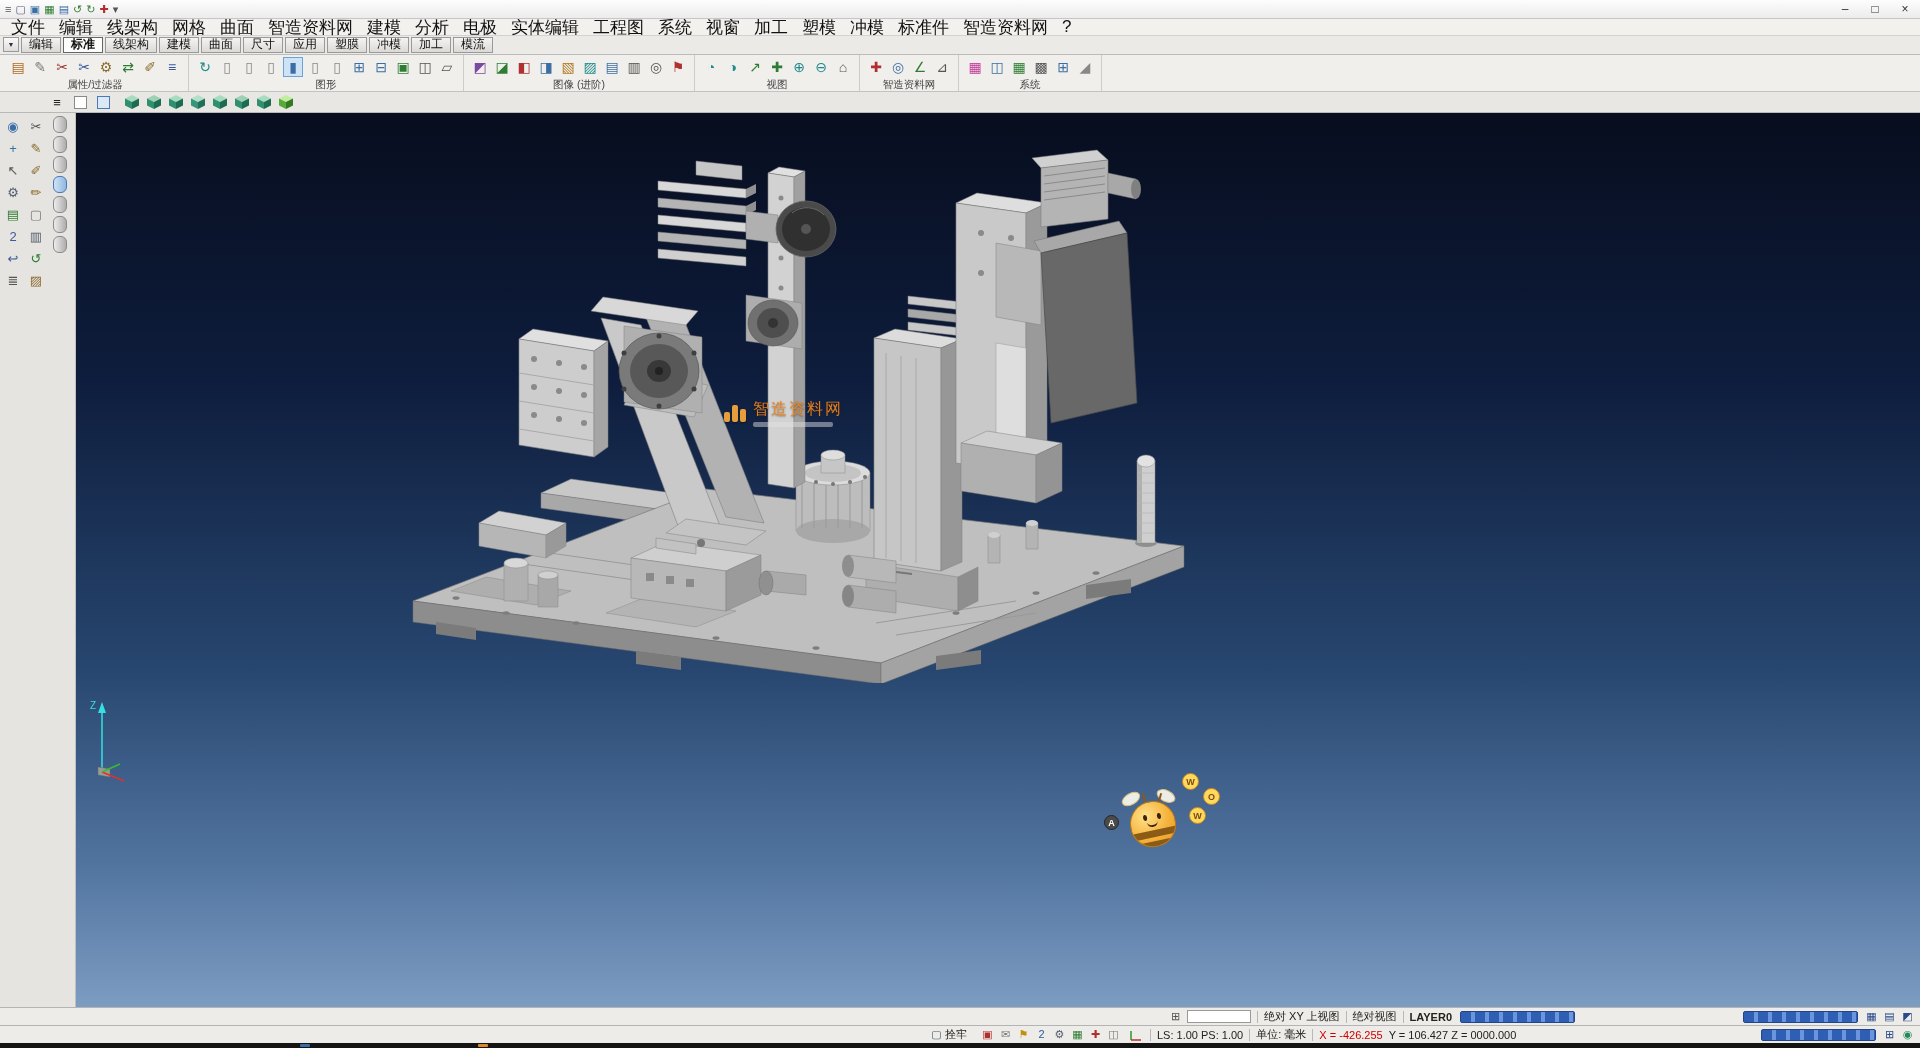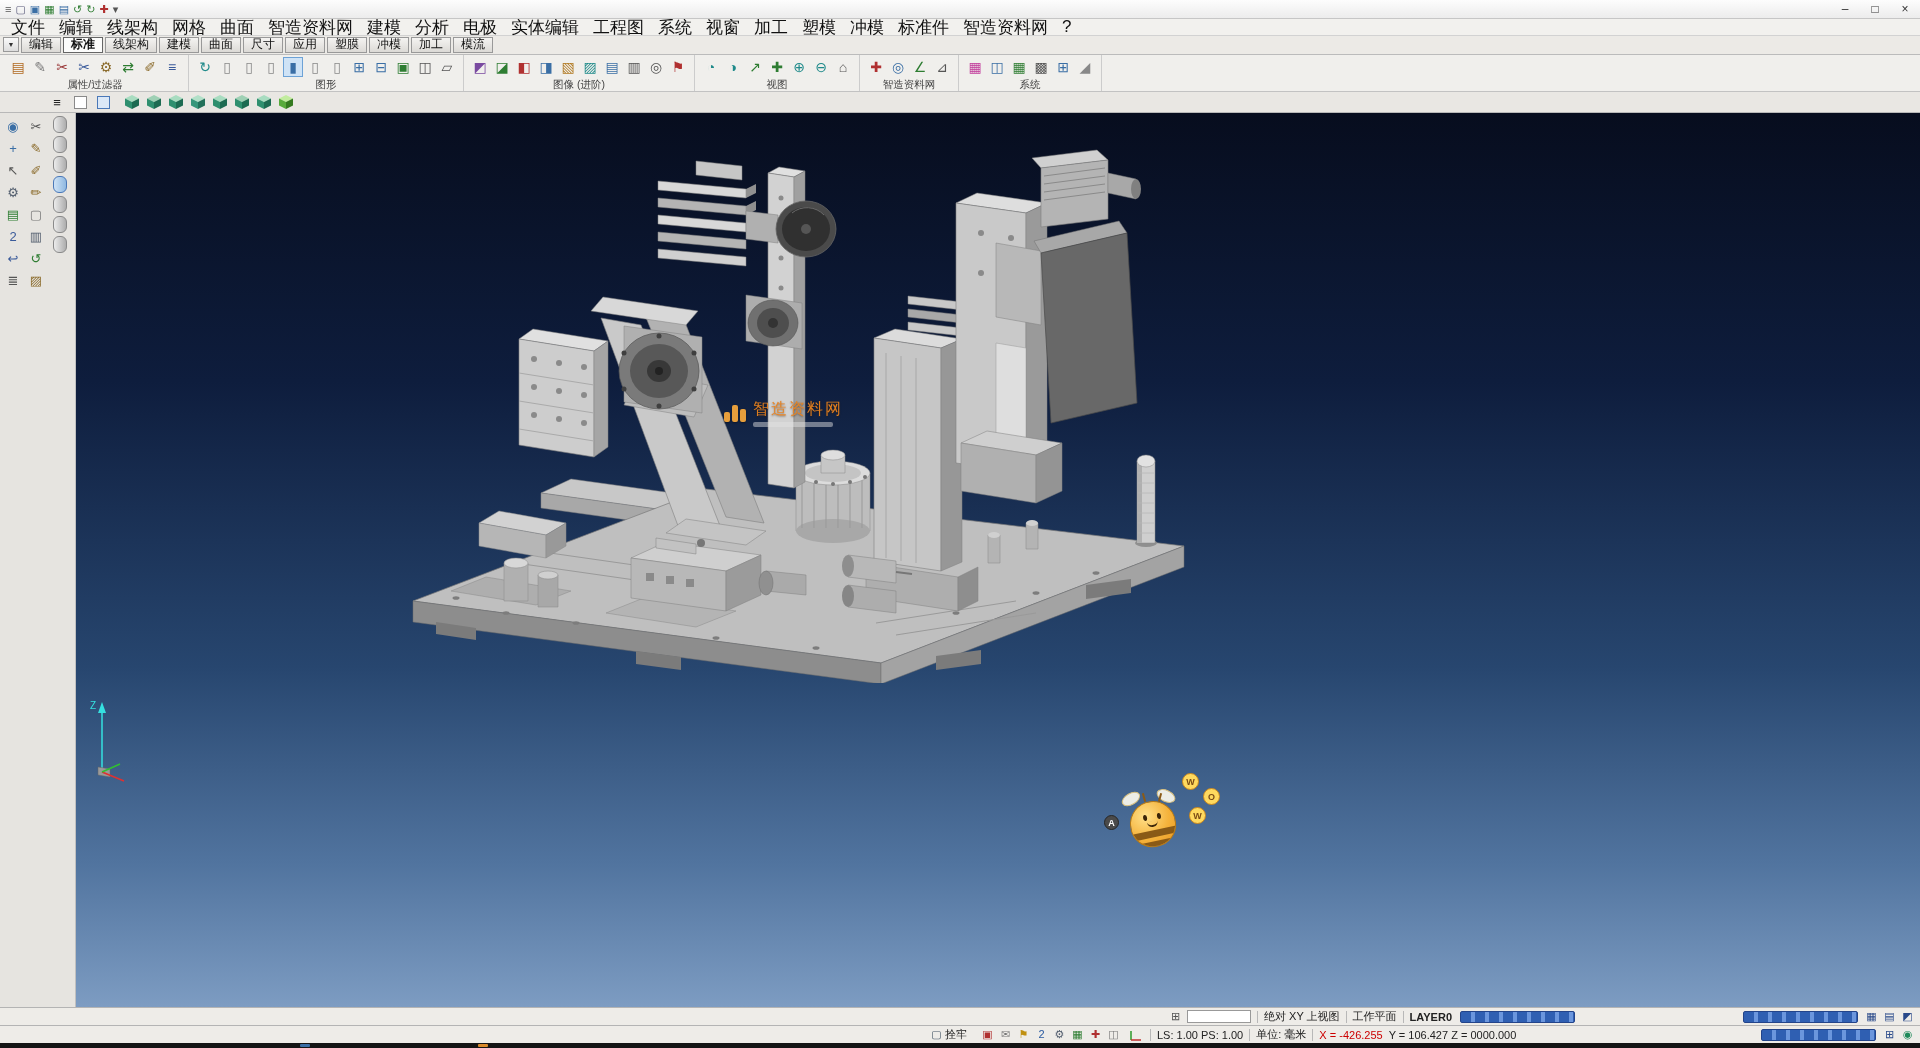--- a/index.html
+++ b/index.html
@@ -828,21 +828,21 @@
 
 <div class="statusbar">
   <div class="flex1"></div>
   <span class="sicon">
       <span class="gi" style="color:#555555">⊞</span>
     </span>
   <input class="searchbox" value="" style="">
   <span class="sep"></span>
   <span>绝对 XY 上视图</span>
   <span class="sep"></span>
-  <span>工作平面</span>
+  <span>绝对视图</span>
   <span class="sep"></span>
   <span class="layer-label">LAYER0</span>
   <span class="bluebar" style="margin-left:8px"></span>
   <span style="width:168px;flex:none;"></span>
   <span class="bluebar"></span>
   <span class="corner-icons">
 
       <span class="sicon">
         <span class="gi" style="color: rgb(42, 74, 138);">▦</span>
       </span>

